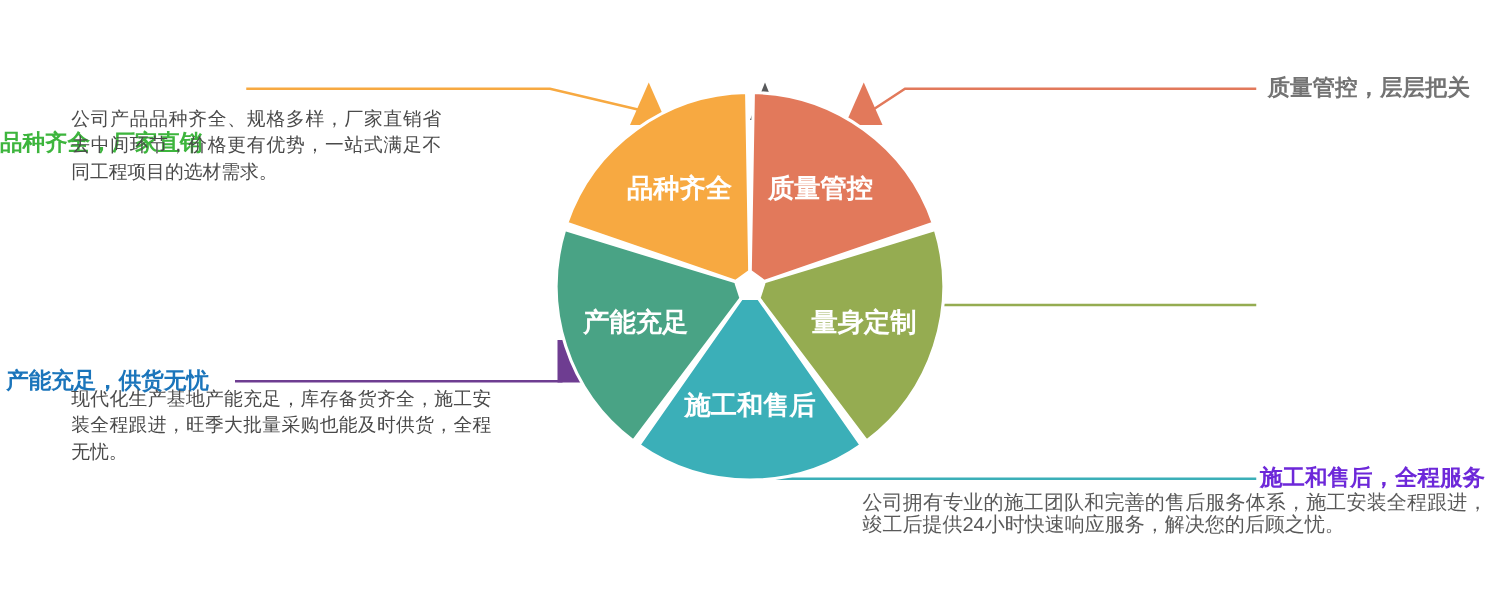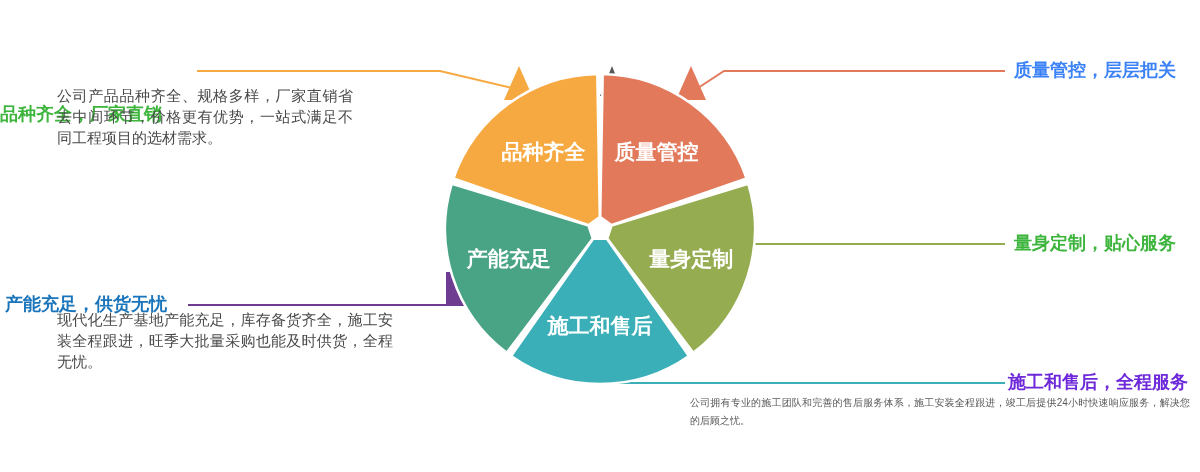--- a/index.html
+++ b/index.html
@@ -30,21 +30,21 @@
   .b-variety{left:57px;top:85px;width:296px;}
   .t-quality{left:1014px;top:60px;}
   .b-quality{left:820px;top:92px;width:364px;}
   .t-custom{left:1014px;top:233px;}
   .b-custom{left:820px;top:255px;width:340px;}
   .t-capacity{left:5px;top:294px;}
   .b-capacity{left:57px;top:309px;width:336px;}
   .t-aftersales{left:1008px;top:372px;}
   .b-aftersales{
     left:690px;top:394px;width:500px;
-    font-size:10px;line-height:18px;font-weight:normal;color:#595959;
+    font-size:16px;line-height:18px;font-weight:normal;color:#595959;
   }
 </style>
 </head>
 <body>
 
 <div class="stage">
 
   <svg id="flower-svg" viewBox="0 0 1200 472" xmlns="http://www.w3.org/2000/svg">
       <polygon points="504,100 519,66 534,100" fill="#F7A941"></polygon>
       <polygon points="600,96 612,66 624,96" fill="#58595B"></polygon>
@@ -63,23 +63,22 @@
       <text x="691.3" y="258.7" fill="#ffffff" font-size="21" font-weight="bold" text-anchor="middle" dominant-baseline="central" font-family="&quot;Liberation Sans&quot;,&quot;DejaVu Sans&quot;,sans-serif">量身定制</text>
       <path d="M 606.9,238.8 L 688.9,356.0 A 155 155 0 0 1 511.1,356.0 L 593.1,238.8 Z" fill="#3BAFB8" stroke="#ffffff" stroke-width="2.5" stroke-linejoin="round"></path>
       <text x="600.0" y="325.0" fill="#ffffff" font-size="21" font-weight="bold" text-anchor="middle" dominant-baseline="central" font-family="&quot;Liberation Sans&quot;,&quot;DejaVu Sans&quot;,sans-serif">施工和售后</text>
       <path d="M 592.8,238.6 L 506.7,352.8 A 155 155 0 0 1 451.8,183.7 L 588.5,225.5 Z" fill="#49A385" stroke="#ffffff" stroke-width="2.5" stroke-linejoin="round"></path>
       <text x="508.7" y="258.7" fill="#ffffff" font-size="21" font-weight="bold" text-anchor="middle" dominant-baseline="central" font-family="&quot;Liberation Sans&quot;,&quot;DejaVu Sans&quot;,sans-serif">产能充足</text>
     </svg>
 
   <div class="callout-title t-variety" style="color: rgb(61, 181, 61); margin-top: 44px;">品种齐全，厂家直销</div>
   <div class="callout-body b-variety">公司产品品种齐全、规格多样，厂家直销省去中间环节，价格更有优势，一站式满足不同工程项目的选材需求。</div>
 
-  <div class="callout-title t-quality" style="color: #3b82f6;">质量管控，层层把关</div>
+  <div class="callout-title t-quality" style="color: #737373;">质量管控，层层把关</div>
 
-  <div class="callout-title t-custom" style="color: rgb(61, 181, 61);">量身定制，贴心服务</div>
 
   <div class="callout-title t-capacity" style="color: rgb(27, 117, 187);">产能充足，供货无忧</div>
   <div class="callout-body b-capacity">现代化生产基地产能充足，库存备货齐全，施工安装全程跟进，旺季大批量采购也能及时供货，全程无忧。</div>
 
   <div class="callout-title t-aftersales" style="color: #6d28d9;">施工和售后，全程服务</div>
   <div class="callout-body b-aftersales">公司拥有专业的施工团队和完善的售后服务体系，施工安装全程跟进，竣工后提供24小时快速响应服务，解决您的后顾之忧。</div>
 
 </div>
 
 </body></html>

